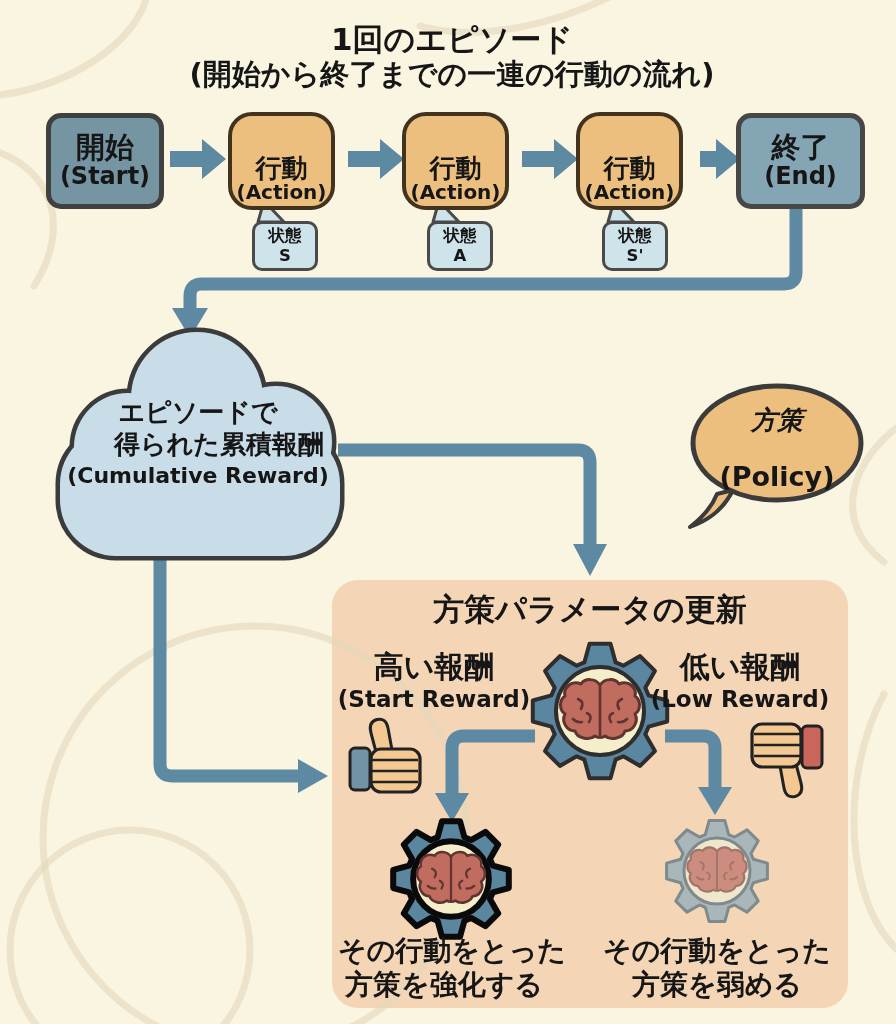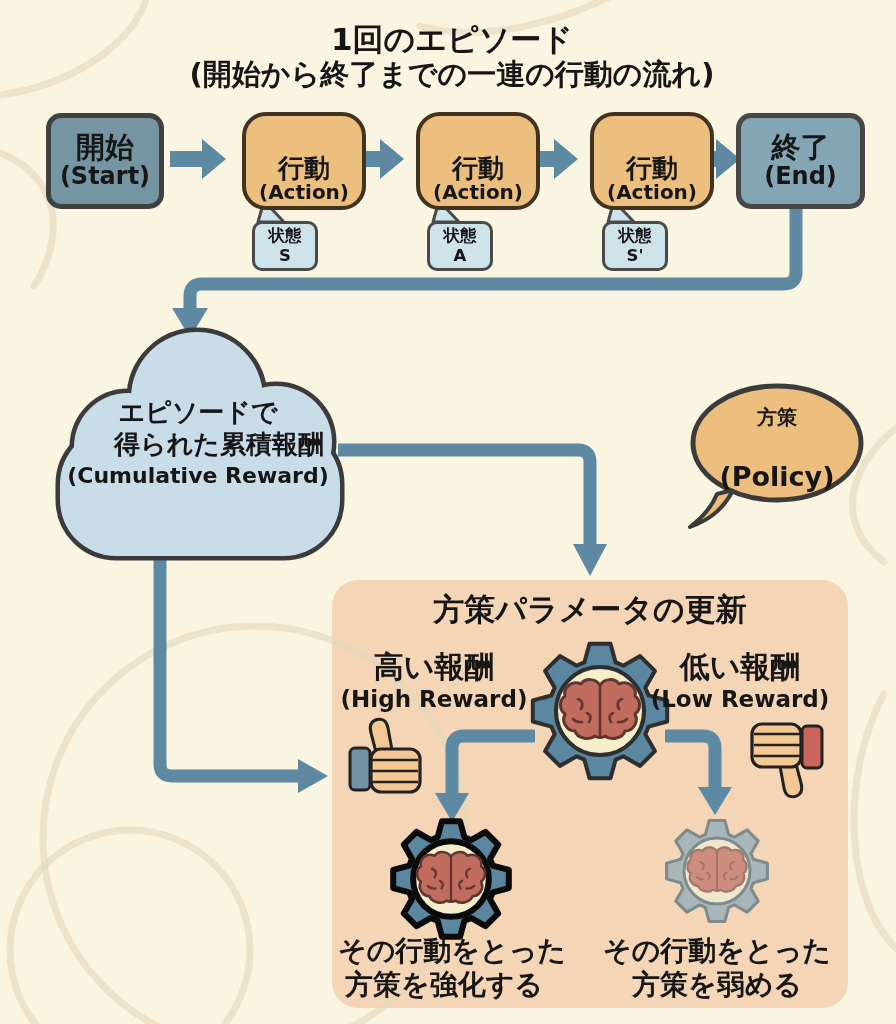--- a/index.html
+++ b/index.html
@@ -24,24 +24,23 @@
   }
   .node-start{
     left:46px;top:113px;width:118px;height:96px;
     background:var(--color-slate,#7595a3);border:5px solid #404040;border-radius:15px;
   }
   .node-end{
     left:736px;top:113px;width:129px;height:96px;
     background:var(--color-slate_light,#84a5b4);border:5px solid #474747;border-radius:15px;
   }
   .node-action{
-    top:112px;width:124px;height:98px;
+    top:112px;width:107px;height:98px;
     background:var(--color-orange,#edbf7e);border:4px solid #42331f;border-radius:24px;
     padding-top:8px;
-    margin-left:14px;
   }
   .node-state{
     top:221px;width:66px;height:50px;
     background:var(--color-state_blue,#cfe3eb);border:3px solid #4a4a4a;border-radius:10px;
     font-size:16.5px;line-height:1.2;
   }
   .jp-big{font-size:29px;} .en-big{font-size:24px;}
   .jp-mid{font-size:26px;} .en-mid{font-size:20px;}
   .deco{fill:none;stroke:var(--color-deco,#e2d7bb);stroke-width:7;opacity:.6;stroke-linecap:round;}
   .conn{fill:none;stroke:var(--color-arrow,#5d89a2);stroke-width:13;stroke-linejoin:round;}
@@ -181,27 +180,27 @@
   </div>
   <div class="node node-state" style="left:602px;">
     <span>状態</span>
     <span>S'</span>
   </div>
 
   <div class="t" style="left:198px;top:398px;font-size:26px;">エピソードで</div>
   <div class="t" style="left:198px;top:430px;font-size:26px;margin-left:21px;">得られた累積報酬</div>
   <div class="t" style="left:198px;top:464px;font-size:22px;">(Cumulative Reward)</div>
 
-  <div class="t" style="left:777px;top:406px;font-size:20px;">方策</div>
+  <div class="t" style="left:777px;top:406px;font-size:26px;font-style:italic;">方策</div>
   <div class="t" style="left:777px;top:462px;font-size:27px;">(Policy)</div>
 
   <div class="t" style="left:590px;top:592px;font-size:31px;">方策パラメータの更新</div>
 
   <div class="t" style="left:434px;top:650px;font-size:30px;">高い報酬</div>
-  <div class="t" style="left:434px;top:687px;font-size:23px;">(High Reward)</div>
+  <div class="t" style="left:434px;top:687px;font-size:23px;">(Start Reward)</div>
 
   <div class="t" style="left:740px;top:650px;font-size:30px;">低い報酬</div>
   <div class="t" style="left:740px;top:687px;font-size:23px;">(Low Reward)</div>
 
   <div class="t" style="left:452px;top:936px;font-size:28px;">その行動をとった</div>
   <div class="t" style="left:444px;top:970px;font-size:28px;">方策を強化する</div>
 
   <div class="t" style="left:717px;top:936px;font-size:28px;">その行動をとった</div>
   <div class="t" style="left:717px;top:970px;font-size:28px;">方策を弱める</div>
 

